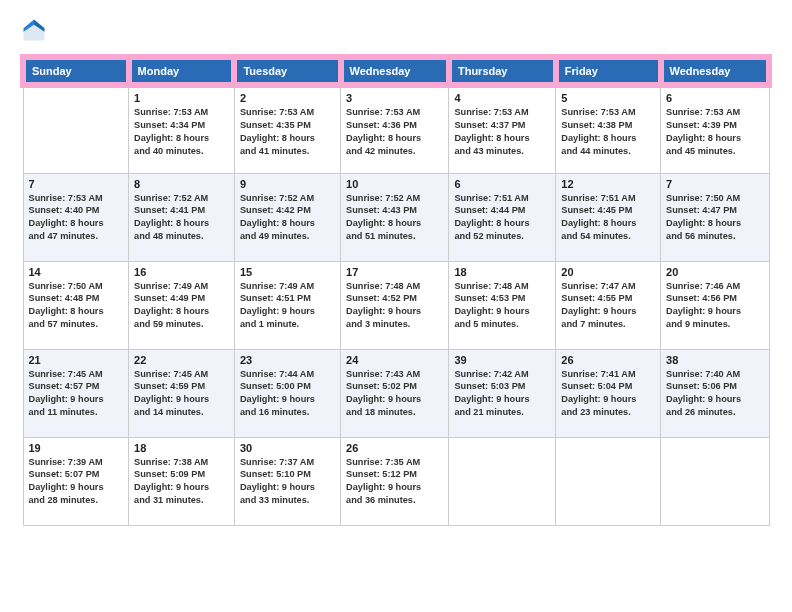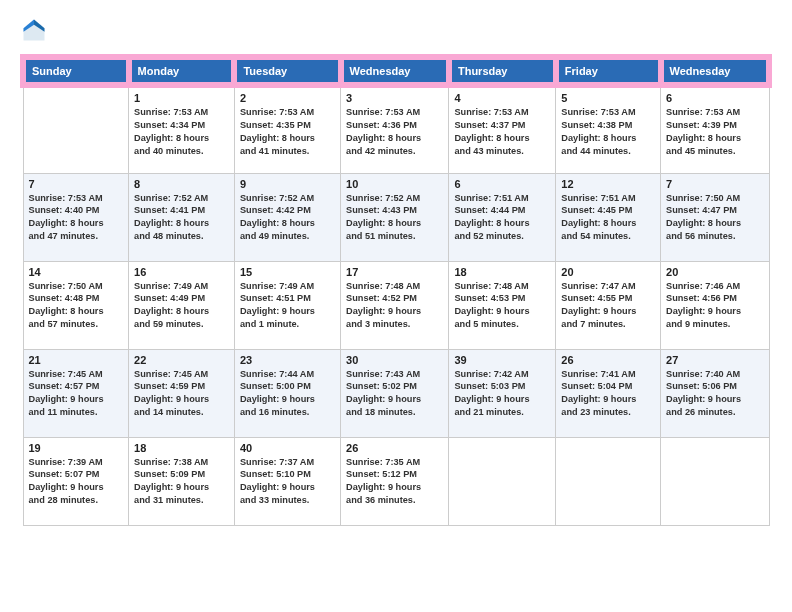--- a/index.html
+++ b/index.html
@@ -227,47 +227,47 @@
           </td>
           <td>
             <span class="day-num">22</span>
             <div class="cell-info">Sunrise: 7:45 AM<br>Sunset: 4:59 PM<br>Daylight: 9 hours<br>and 14 minutes.</div>
           </td>
           <td>
             <span class="day-num">23</span>
             <div class="cell-info">Sunrise: 7:44 AM<br>Sunset: 5:00 PM<br>Daylight: 9 hours<br>and 16 minutes.</div>
           </td>
           <td>
-            <span class="day-num">30</span>
+            <span class="day-num">24</span>
             <div class="cell-info">Sunrise: 7:43 AM<br>Sunset: 5:02 PM<br>Daylight: 9 hours<br>and 18 minutes.</div>
           </td>
           <td>
             <span class="day-num">39</span>
             <div class="cell-info">Sunrise: 7:42 AM<br>Sunset: 5:03 PM<br>Daylight: 9 hours<br>and 21 minutes.</div>
           </td>
           <td>
             <span class="day-num">26</span>
             <div class="cell-info">Sunrise: 7:41 AM<br>Sunset: 5:04 PM<br>Daylight: 9 hours<br>and 23 minutes.</div>
           </td>
           <td>
-            <span class="day-num">27</span>
+            <span class="day-num">38</span>
             <div class="cell-info">Sunrise: 7:40 AM<br>Sunset: 5:06 PM<br>Daylight: 9 hours<br>and 26 minutes.</div>
           </td>
         </tr>
         <tr>
           <td>
             <span class="day-num">19</span>
             <div class="cell-info">Sunrise: 7:39 AM<br>Sunset: 5:07 PM<br>Daylight: 9 hours<br>and 28 minutes.</div>
           </td>
           <td>
             <span class="day-num">18</span>
             <div class="cell-info">Sunrise: 7:38 AM<br>Sunset: 5:09 PM<br>Daylight: 9 hours<br>and 31 minutes.</div>
           </td>
           <td>
-            <span class="day-num">40</span>
+            <span class="day-num">30</span>
             <div class="cell-info">Sunrise: 7:37 AM<br>Sunset: 5:10 PM<br>Daylight: 9 hours<br>and 33 minutes.</div>
           </td>
           <td>
             <span class="day-num">26</span>
             <div class="cell-info">Sunrise: 7:35 AM<br>Sunset: 5:12 PM<br>Daylight: 9 hours<br>and 36 minutes.</div>
           </td>
           <td class="empty-cell"></td>
           <td class="empty-cell"></td>
           <td class="empty-cell"></td>
         </tr>

